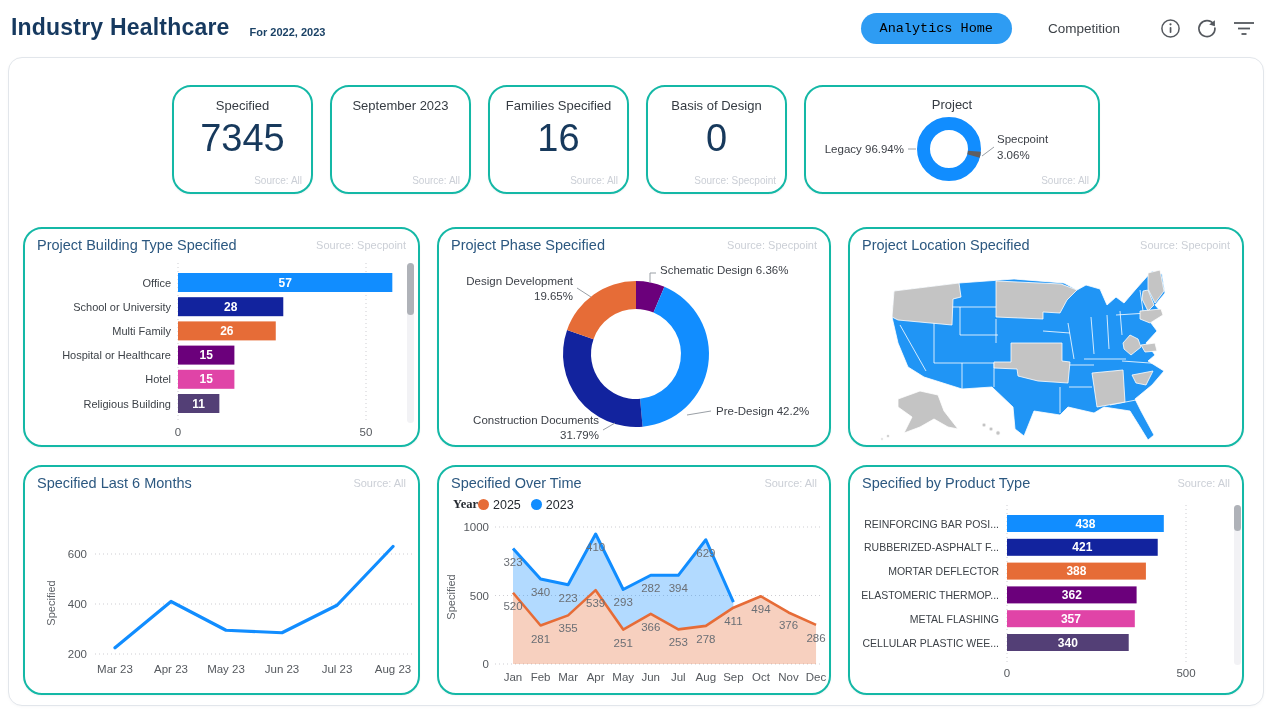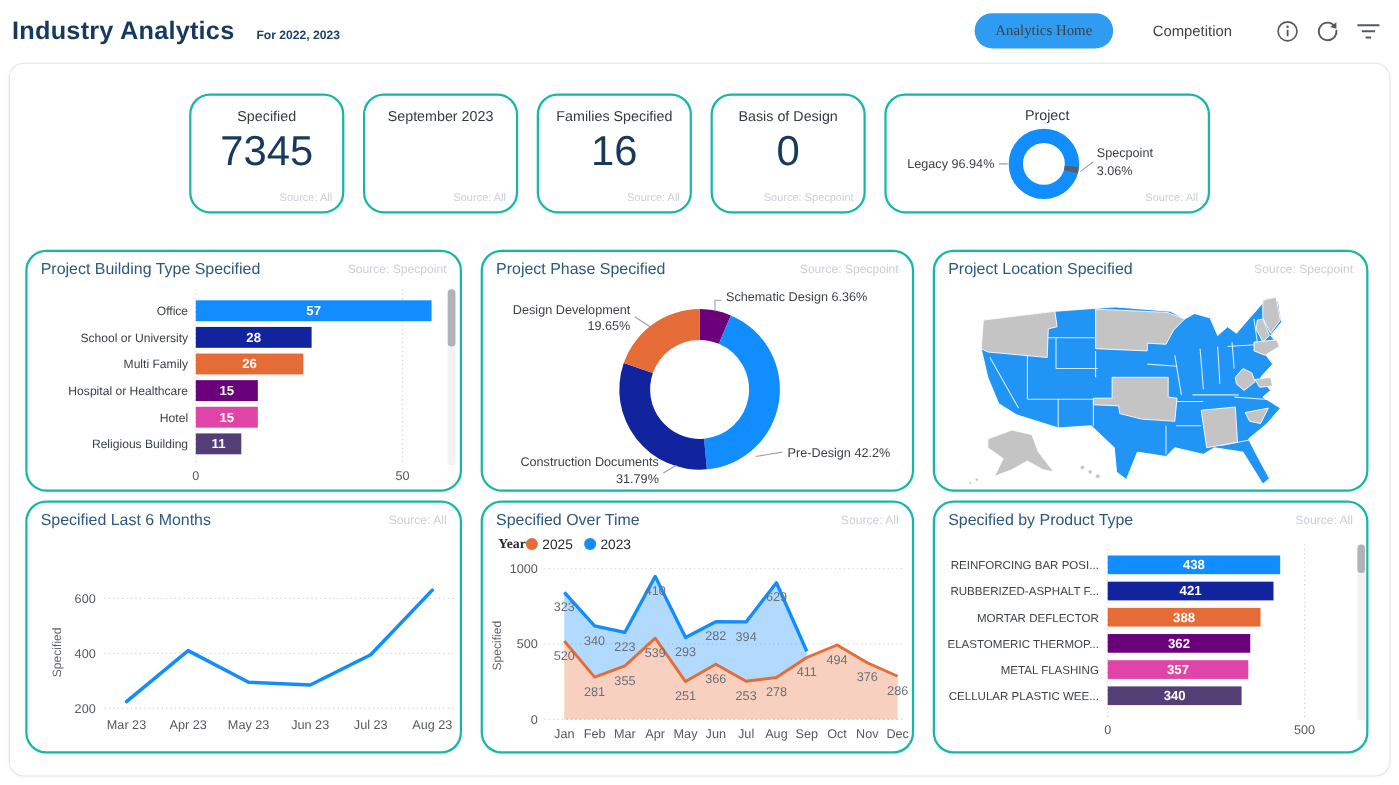--- a/index.html
+++ b/index.html
@@ -8,61 +8,61 @@
     font-family:"Liberation Sans", sans-serif; overflow:hidden;
     -webkit-font-smoothing:antialiased;
   }
   svg{font-family:"Liberation Sans", sans-serif;}
   
   .header{position:absolute;left:0;top:0;width:100%;height:56px;display:flex;align-items:center;background:#fff;}
   .title-wrap{display:flex;align-items:flex-end;margin-left:11px;}
   .page-title{font-size:23px;font-weight:700;color:#16395F;letter-spacing:.2px;margin:0;line-height:1.1;}
   .page-subtitle{font-size:11px;font-weight:700;color:#1B4266;margin-left:20px;margin-bottom:3px;}
   .header-right{margin-left:auto;display:flex;align-items:center;margin-right:16px;}
-  .pill{border:none;cursor:pointer;background:var(--pill,#2E9CF3);color:#404040;font-size:13.5px;
-        padding:8px 19px;border-radius:17px;font-family:Liberation Serif, serif;}
+  .pill{border:none;cursor:pointer;background:var(--pill,#2E9CF3);color:#000000;font-size:13.5px;
+        padding:8px 19px;border-radius:17px;font-family:Liberation Mono, monospace;}
   .nav-link{border:none;background:none;cursor:pointer;font-family:inherit;font-size:13.5px;color:#3D4248;margin-left:30px;text-align:center;}
   .hicon{display:inline-flex;width:24px;height:24px;align-items:center;justify-content:center;cursor:pointer;}
   .hicon:first-of-type{margin-left:32px;}
   .hicon + .hicon{margin-left:13px;}
   
   .panel{position:absolute;left:8px;top:57px;right:8px;bottom:8px;background:#fff;
          border:1px solid #E2E6EB;border-radius:14px;box-shadow:0 1px 3px rgba(20,30,50,.03);}
   
   .kpi-row{display:flex;justify-content:center;gap:17px;margin-top:27px;}
   .card{background:#fff;border:2px solid #14b8a6;border-radius:19px;box-shadow:0 1px 2px rgba(16,24,40,.05);}
   .kpi{width:137px;height:105px;position:relative;text-align:center;}
   .kpi-label{display:block;margin-top:11px;font-size:13px;color:#353B42;}
   .kpi-value{display:block;margin-top:6px;font-size:38px;color:#17395C;line-height:1;}
   .src-note{position:absolute;right:9px;bottom:6px;font-size:10px;color:#CBCFD6;}
   .kpi-wide{width:292px;height:105px;position:relative;}
   .kpi-wide .kpi-label{margin-top:10px;}
   
   .charts{display:grid;grid-template-columns:397px 394px 396px;grid-template-rows:220px 230px;
-          gap:8px 17px;margin:33px 14px 0 14px;}
+          gap:18px 17px;margin:33px 14px 0 14px;}
   .chart-card{position:relative;overflow:hidden;}
   .chart-title{position:absolute;left:12px;top:8px;font-size:14.5px;color:#2C5880;}
   .chart-src{position:absolute;right:12px;top:10px;font-size:11px;color:#CBCFD6;}
   .chart-body{position:absolute;left:0;top:30px;right:0;bottom:0;}
   
   .legend{position:absolute;left:14px;top:30px;display:flex;align-items:center;font-size:12.5px;color:#252A31;}
   .legend b{font-weight:700;margin-right:0;font-family:Liberation Serif, serif;}
   .dot{width:11px;height:11px;border-radius:50%;display:inline-block;margin-right:4px;}
   .legend .item{display:flex;align-items:center;margin-right:10px;cursor:pointer;}
   
   .mb{stroke:#fff;stroke-width:.8;}
   .mg{stroke:#fff;stroke-width:.8;}
   .mw{stroke:#fff;stroke-width:1;fill:none;opacity:.8;}
 </style>
 </head>
 <body>
 
 <div class="header">
   <div class="title-wrap">
-    <h1 class="page-title">Industry Analytics</h1>
+    <h1 class="page-title">Industry Healthcare</h1>
     <span class="page-subtitle">For 2022, 2023</span>
   </div>
   <div class="header-right">
     <button class="pill">Analytics Home</button>
     <button class="nav-link">Competition</button>
     <span class="hicon">
       <svg width="21" height="21" viewBox="0 0 21 21">
           <circle cx="10.5" cy="10.5" r="8.6" fill="none" stroke="#54585E" stroke-width="1.5"></circle>
           <rect x="9.7" y="9" width="1.7" height="6" rx="0.8" fill="#54585E"></rect>
           <circle cx="10.5" cy="6.3" r="1.1" fill="#54585E"></circle>

